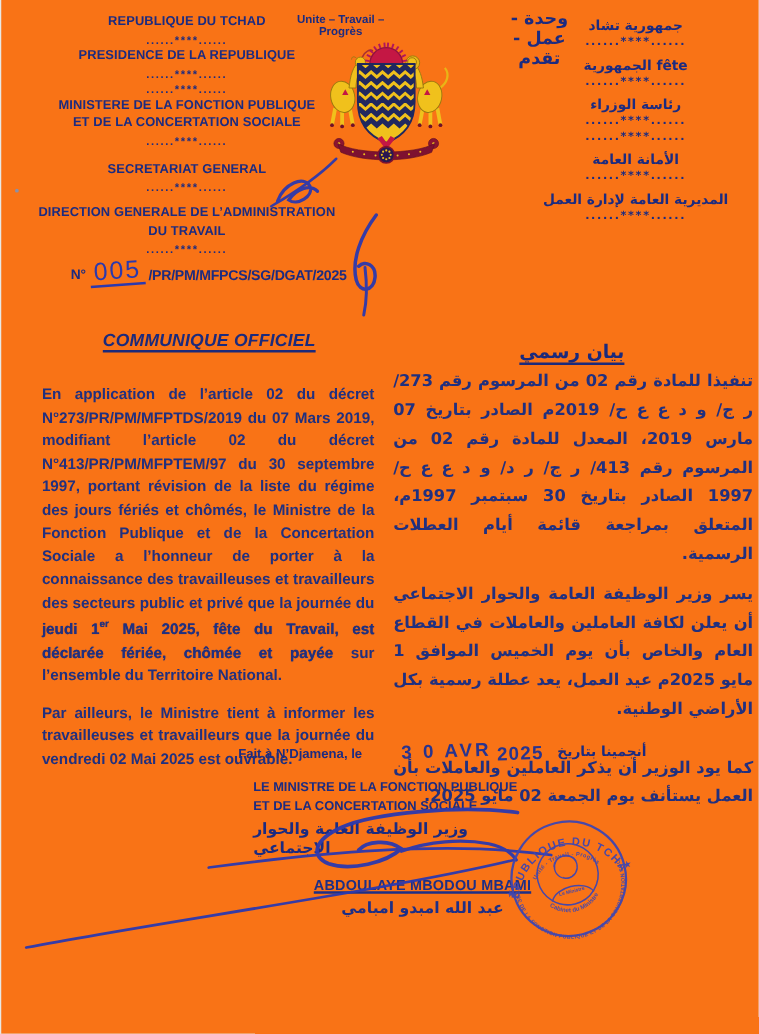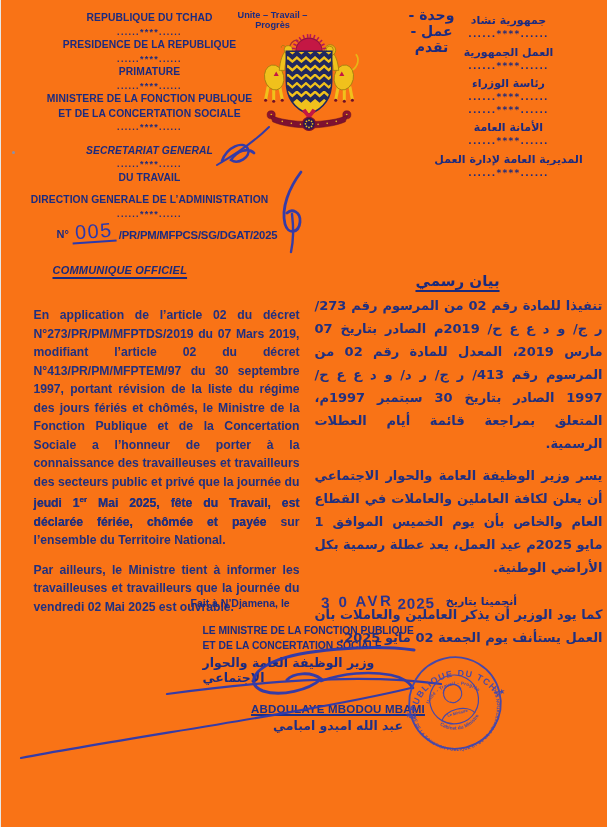--- a/index.html
+++ b/index.html
@@ -8,35 +8,35 @@
     background:#f97316;overflow:hidden;
     font-family:"Liberation Sans",sans-serif;color:#20307f;
   }
   .ar{font-family:"DejaVu Sans",sans-serif;direction:rtl;}
   
   .col-left{position:absolute;left:26px;top:10px;width:246px;text-align:center;}
   .col-left .hl{font-size:10.3px;font-weight:bold;line-height:12.5px;margin-top:2px;letter-spacing:.1px;color:#1c2b80;}
   .col-right{position:absolute;left:412px;top:8px;width:192px;text-align:center;}
   .col-right .hr{font-size:11px;font-weight:bold;line-height:13px;margin-top:6px;color:#1c2b80;}
   .sep{font-size:9px;font-weight:bold;line-height:10.5px;letter-spacing:1.3px;color:#1c2b80;margin-top:2px;white-space:nowrap;}
-  .gap-lg{margin-top:12px !important;font-style:italic;}
+  .gap-lg{margin-top:12px !important;}
   .gap-md{margin-top:10px !important;}
   .motto-fr{position:absolute;left:220px;top:10px;width:104px;font-size:9.2px;font-weight:bold;text-align:center;color:#1c2b80;}
   .motto-ar{position:absolute;left:391px;top:7px;width:80px;font-size:14px;font-weight:bold;text-align:center;color:#1c2b80;}
   .arms{position:absolute;left:250px;top:30px;}
   
   .refline{display:flex;align-items:flex-end;justify-content:flex-start;padding-left:30px;margin-top:4px;}
   .ref-prefix{font-size:11px;font-weight:bold;color:#1c2b80;padding-bottom:3px;}
   .ref-number{display:inline-block;font-size:20px;line-height:17px;color:#2c39ae;font-weight:400;
     letter-spacing:1.5px;border-bottom:2.5px solid #2c39ae;padding:0 3px 1px 3px;margin:0 3px;
     transform:rotate(-4deg);}
   .ref-suffix{font-size:11.3px;font-weight:bold;color:#1c2b80;letter-spacing:-.2px;padding-bottom:2px;}
   
-  .title-fr{position:absolute;left:52px;top:264px;width:200px;text-align:left;
-    font-size:11px;font-weight:bold;font-style:italic;letter-spacing:.2px;
+  .title-fr{position:absolute;left:52px;top:264px;width:200px;text-align:right;
+    font-size:14px;font-weight:bold;font-style:italic;letter-spacing:.2px;
     text-decoration:underline;text-decoration-thickness:2px;text-underline-offset:3px;color:#1b2a7c;}
   .title-ar{position:absolute;left:396px;top:272px;width:122px;text-align:center;
     font-size:15px;font-weight:bold;text-decoration:underline;text-decoration-thickness:1.8px;
     text-underline-offset:4px;color:#1b2a7c;}
   
   .body-fr{position:absolute;left:33px;top:306px;width:266px;font-size:12.2px;font-weight:700;
     line-height:18.5px;text-align:justify;color:#21307f;}
   .body-fr p{margin:0;}
   .body-fr .p2{margin-top:11px;}
   .body-fr .xb{font-weight:700;text-shadow:0 0 .6px #21307f;}
@@ -70,44 +70,43 @@
 </head>
 <body>
 
 <div class="page">
 
   <div class="col-left">
     <div class="hl">REPUBLIQUE DU TCHAD</div>
     <div class="sep">......****......</div>
     <div class="hl">PRESIDENCE DE LA REPUBLIQUE</div>
     <div class="sep">......****......</div>
-    <div class="hl">PRIMATURE</div>
     <div class="sep">......****......</div>
     <div class="hl">MINISTERE DE LA FONCTION PUBLIQUE</div>
     <div class="hl">ET DE LA CONCERTATION SOCIALE</div>
     <div class="sep">......****......</div>
     <div class="hl gap-lg">SECRETARIAT GENERAL</div>
     <div class="sep">......****......</div>
+    <div class="hl gap-md">DIRECTION GENERALE DE L’ADMINISTRATION</div>
     <div class="hl">DU TRAVAIL</div>
-    <div class="hl gap-md">DIRECTION GENERALE DE L’ADMINISTRATION</div>
     <div class="sep">......****......</div>
     <div class="refline">
       <span class="ref-prefix">N°</span>
       <span class="ref-number">005</span>
       <span class="ref-suffix">/PR/PM/MFPCS/SG/DGAT/2025</span>
     </div>
   </div>
 
   <div class="motto-fr">Unite – Travail – Progrès</div>
   <div class="motto-ar ar">وحدة - عمل - تقدم</div>
 
   <div class="col-right ar">
     <div class="hr">جمهورية تشاد</div>
     <div class="sep">......****......</div>
-    <div class="hr">العمل الجمهورية</div>
+    <div class="hr">fête الجمهورية</div>
     <div class="sep">......****......</div>
     <div class="hr">رئاسة الوزراء</div>
     <div class="sep">......****......</div>
     <div class="sep">......****......</div>
     <div class="hr">الأمانة العامة</div>
     <div class="sep">......****......</div>
     <div class="hr">المديرية العامة لإدارة العمل</div>
     <div class="sep">......****......</div>
   </div>
 

